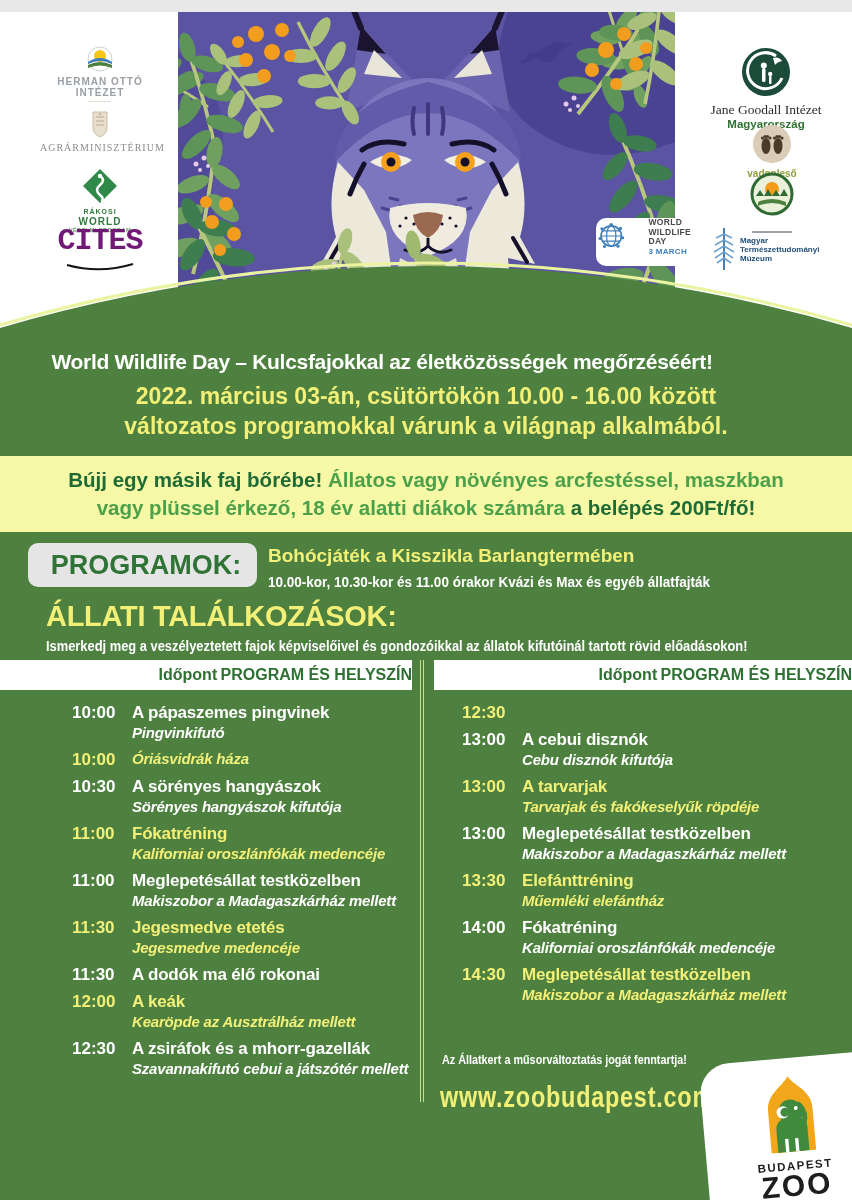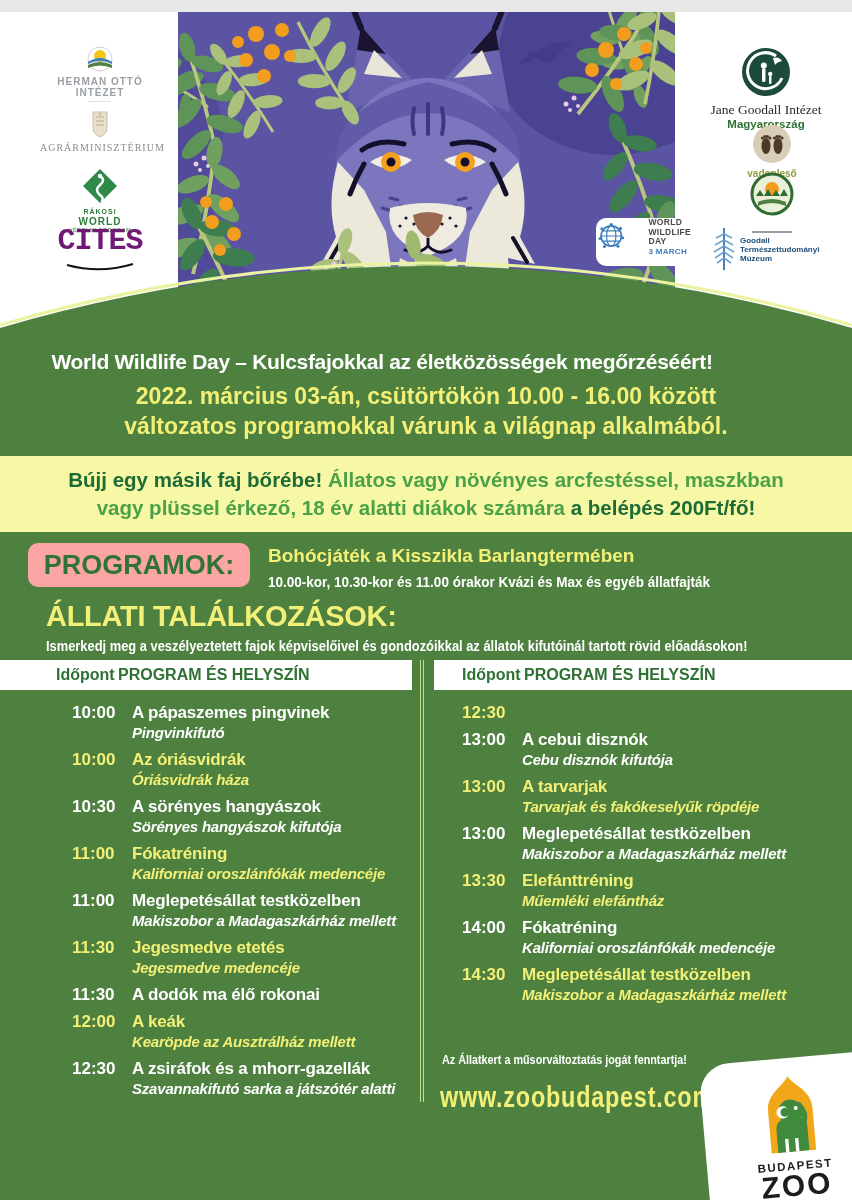--- a/index.html
+++ b/index.html
@@ -39,33 +39,33 @@
   .subtitle{left:0;top:338px;width:764px;text-align:center;font-size:21px;font-weight:800;color:#ffffff;
             letter-spacing:-.3px;z-index:6;}
   .dateline{left:0;top:369px;width:852px;text-align:center;font-size:23px;font-weight:800;color:#F3F077;
             line-height:30px;z-index:6;}
 
   .banner{left:0;top:444px;width:852px;height:76px;background:#F6F8A5;z-index:6;text-align:center;
           font-size:20.5px;font-weight:800;line-height:28px;padding-top:10px;box-sizing:border-box;}
   .banner .dark{color:#1E6B35;}
   .banner .mid{color:#4DA04A;}
 
-  .programok-box{left:28px;top:531px;width:222px;height:44px;background:#fca5a5;border-radius:10px;
-                 text-align:center;line-height:44px;font-size:27px;font-weight:800;color:#2F7436;z-index:6;}
+  .programok-box{left:28px;top:531px;width:222px;height:44px;background:#e5e5e5;border-radius:10px;
+                 text-align:center;line-height:44px;font-size:27px;font-weight:800;color:#2F7436;z-index:6;padding-left:7px;}
   .prog-info{left:268px;top:533px;width:560px;z-index:6;}
   .prog-title{font-size:19px;font-weight:800;color:#F3F077;}
   .prog-detail{font-size:15px;font-weight:800;color:#ffffff;margin-top:6px;transform:scaleX(.9);transform-origin:left;white-space:nowrap;}
 
   .section-title{left:46px;top:588px;font-size:29px;font-weight:800;color:#F3F077;z-index:6;letter-spacing:-.3px;}
   .section-sub{left:46px;top:626px;width:800px;font-size:14px;font-weight:800;color:#ffffff;z-index:6;
                transform:scaleX(.92);transform-origin:left;white-space:nowrap;}
 
   
   .thead{top:648px;height:30px;background:#ffffff;z-index:6;display:flex;align-items:center;
-         font-size:16px;font-weight:800;color:#2F7033;}
+         font-size:16px;font-weight:800;color:#2F7033;justify-content:flex-end;}
   .thead-left{left:0;width:412px;padding-left:56px;box-sizing:border-box;}
   .thead-right{left:434px;width:418px;padding-left:28px;box-sizing:border-box;}
   .thead .tcol{width:62px;}
   .divider{left:420px;top:648px;width:4px;height:442px;border-left:1.5px solid rgba(222,238,150,.85);
            border-right:1.5px solid rgba(222,238,150,.85);box-sizing:border-box;z-index:6;}
 
   .scol{z-index:6;}
   .scol-left{left:0;top:690px;width:412px;padding-left:72px;box-sizing:border-box;}
   .scol-right{left:434px;top:690px;width:418px;padding-left:28px;box-sizing:border-box;}
   .srow{display:flex;margin-bottom:6px;}
@@ -318,21 +318,21 @@
           <path d="M12,14 L21,19"></path>
         <path d="M12,20 L2,26"></path>
           <path d="M12,20 L22,26"></path>
         <path d="M12,26 L3,32"></path>
           <path d="M12,26 L21,32"></path>
         <path d="M12,32 L5,37"></path>
           <path d="M12,32 L19,37"></path>
       </g>
     </svg>
     <div class="museum-text">
-      <span>Goodall</span>
+      <span>Magyar</span>
       <span>Természettudományi</span>
       <span>Múzeum</span>
     </div>
   </div>
 
   <div class="abs wwd-badge">
     <svg width="36" height="36" viewBox="0 0 36 36">
       <circle cx="18" cy="18" r="12" fill="#ffffff" stroke="#3D7EBB" stroke-width="2"></circle>
       <ellipse cx="18" cy="18" rx="5.5" ry="12" fill="none" stroke="#3D7EBB" stroke-width="1.4"></ellipse>
       <path d="M6,18 H30 M7.5,12 H28.5 M7.5,24 H28.5" stroke="#3D7EBB" stroke-width="1.4"></path>
@@ -395,21 +395,20 @@
         <div class="stime">10:00</div>
         <div class="sprog">
           <div class="stitle">A pápaszemes pingvinek</div>
           <div class="sloc">Pingvinkifutó</div>
         </div>
       </div>
 
       <div class="srow c-yellow">
         <div class="stime">10:00</div>
         <div class="sprog">
-          <div class="stitle">Az óriásvidrák</div>
           <div class="sloc">Óriásvidrák háza</div>
         </div>
       </div>
 
       <div class="srow c-white">
         <div class="stime">10:30</div>
         <div class="sprog">
           <div class="stitle">A sörényes hangyászok</div>
           <div class="sloc">Sörényes hangyászok kifutója</div>
         </div>
@@ -451,21 +450,21 @@
         <div class="sprog">
           <div class="stitle">A keák</div>
           <div class="sloc">Kearöpde az Ausztrálház mellett</div>
         </div>
       </div>
 
       <div class="srow c-white">
         <div class="stime">12:30</div>
         <div class="sprog">
           <div class="stitle">A zsiráfok és a mhorr-gazellák</div>
-          <div class="sloc">Szavannakifutó sarka a játszótér alatti</div>
+          <div class="sloc">Szavannakifutó cebui a játszótér mellett</div>
         </div>
       </div>
     </div>
   <div class="abs scol scol-right">
 
       <div class="srow c-yellow">
         <div class="stime">12:30</div>
       </div>
 
       <div class="srow c-white">

